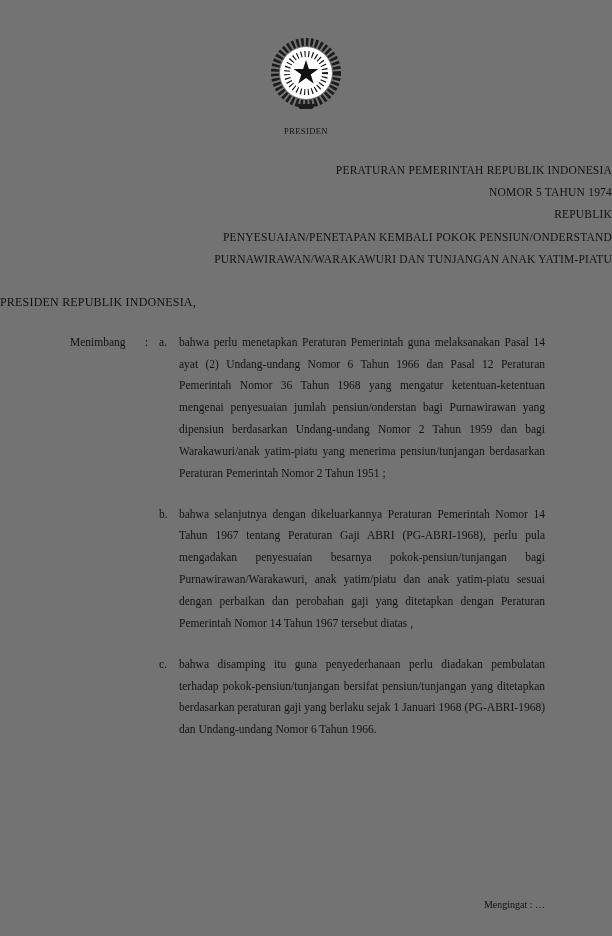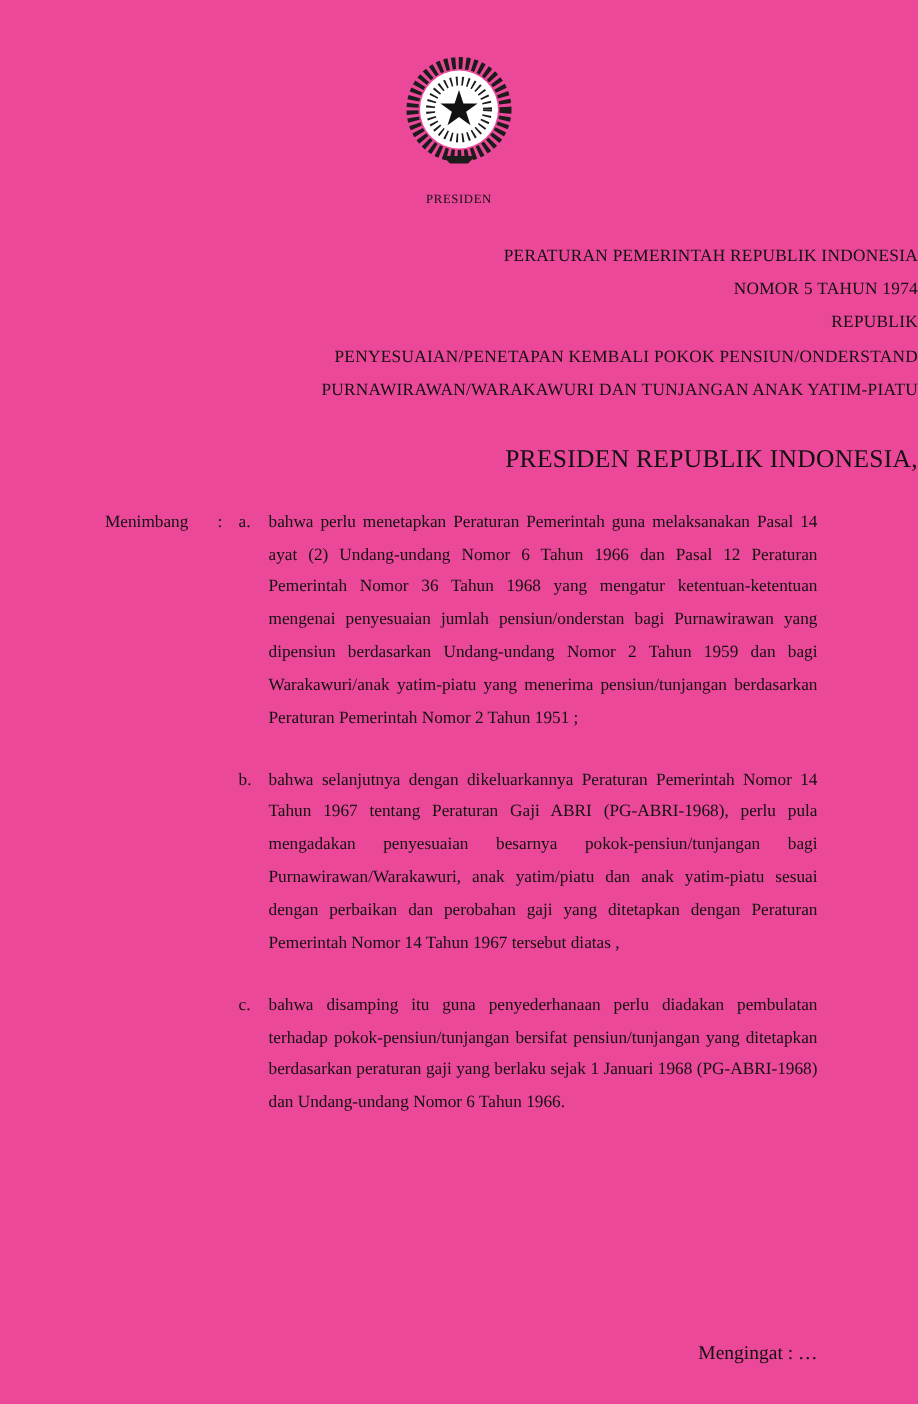--- a/index.html
+++ b/index.html
@@ -5,21 +5,21 @@
   html, body {
     margin: 0;
     padding: 0;
     background: #ffffff;
   }
   .page {
     position: relative;
     width: 612px;
     height: 936px;
     margin: 0 auto;
-    background: #ec4899;
+    background: #737373;
     font-family: "Liberation Serif", "DejaVu Serif", serif;
     color: #111111;
     overflow: hidden;
     box-sizing: border-box;
   }
   .emblem-wrap {
     padding-top: 34px;
     text-align: center;
   }
   .emblem-caption {
@@ -31,22 +31,22 @@
   }
   .title-block {
     margin-top: 22px;
     text-align: right;
     font-size: 11.5px;
     line-height: 1.95;
     letter-spacing: 0.2px;
   }
   .salutation {
     margin-top: 24px;
-    text-align: right;
-    font-size: 17px;
+    text-align: left;
+    font-size: 12px;
     letter-spacing: 0.2px;
   }
   .body-block {
     margin-top: 22px;
     padding: 0 67px 0 70px;
     font-size: 11.5px;
   }
   .consider-row {
     display: flex;
     align-items: flex-start;
@@ -80,21 +80,21 @@
   .item-text {
     flex: 1 1 auto;
     text-align: justify;
     text-align-last: left;
     line-height: 1.9;
   }
   .footer-continuation {
     position: absolute;
     right: 67px;
     bottom: 26px;
-    font-size: 13px;
+    font-size: 10px;
     margin-top: 45px;
   }
 </style>
 </head>
 <body>
 
 <div class="page">
 
   <div class="emblem-wrap">
     <svg width="88" height="84" viewBox="0 0 88 84">

